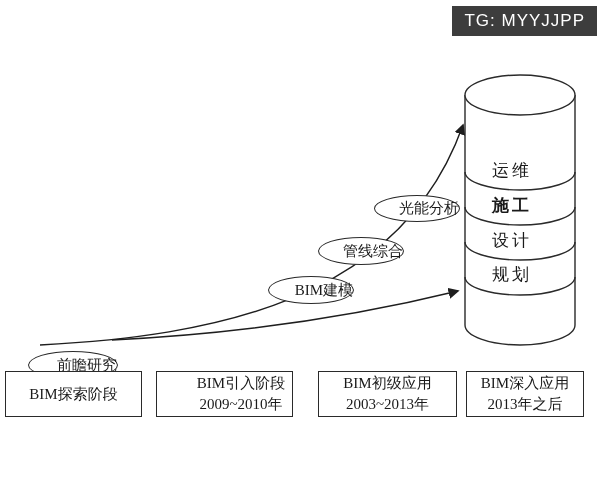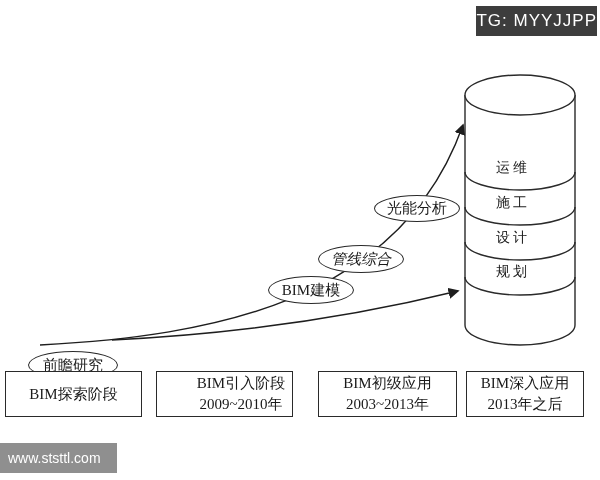--- a/index.html
+++ b/index.html
@@ -16,51 +16,51 @@
   svg.diagram { position: absolute; left: 0; top: 0; }
 
   .badge {
     position: absolute;
     top: 6px;
     right: 3px;
     background: #3d3d3d;
     color: #ffffff;
     font-family: "Liberation Sans", "DejaVu Sans", sans-serif;
     font-size: 17px;
-    padding: 5px 0;
+    padding: 5px 12px;
     letter-spacing: 1px;
   }
 
   .oval {
     position: absolute;
     border: 1.4px solid #2a2a2a;
     border-radius: 50%;
     background: #ffffff;
     display: flex;
     align-items: center;
-    justify-content: center;
+    justify-content: flex-end;
     font-size: 15px;
     white-space: nowrap;
   }
   .oval-1 { left: 28px;  top: 324px; width: 90px; height: 28px; margin-top: 27px; }
   .oval-2 { left: 172px; top: 308px; width: 90px; height: 28px; }
   .oval-3 { left: 268px; top: 276px; width: 86px; height: 28px; }
-  .oval-4 { left: 318px; top: 245px; width: 86px; height: 28px; font-style: italic; }
+  .oval-4 { left: 318px; top: 237px; width: 86px; height: 28px; }
   .oval-5 { left: 374px; top: 195px; width: 86px; height: 27px; }
 
   .layer-label {
     position: absolute;
-    left: 476px;
+    left: 492px;
     width: 74px;
-    text-align: center;
-    font-size: 14px;
+    text-align: left;
+    font-size: 17px;
     letter-spacing: 3px;
   }
   .layer-1 { top: 159px; }
-  .layer-2 { top: 194px; }
+  .layer-2 { top: 194px; font-weight: bold; }
   .layer-3 { top: 229px; }
   .layer-4 { top: 263px; }
 
   .phase-box {
     position: absolute;
     top: 371px;
     height: 46px;
     border: 1.4px solid #2a2a2a;
     background: #ffffff;
     display: flex;
@@ -146,15 +146,14 @@
     <span>BIM初级应用</span>
     <span>2003~2013年</span>
   </div>
   <div class="phase-box phase-4">
     <span>BIM深入应用</span>
     <span>2013年之后</span>
   </div>
 
   <div class="badge">TG: MYYJJPP</div>
 
-  <div class="watermark">www.ststtl.com</div>
 
 </div>
 
 </body></html>

